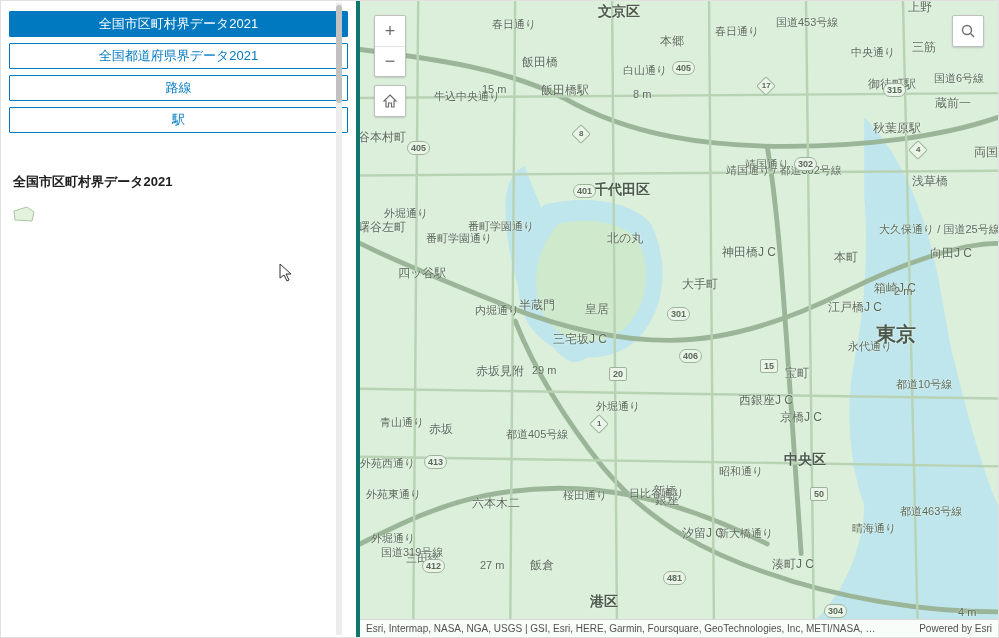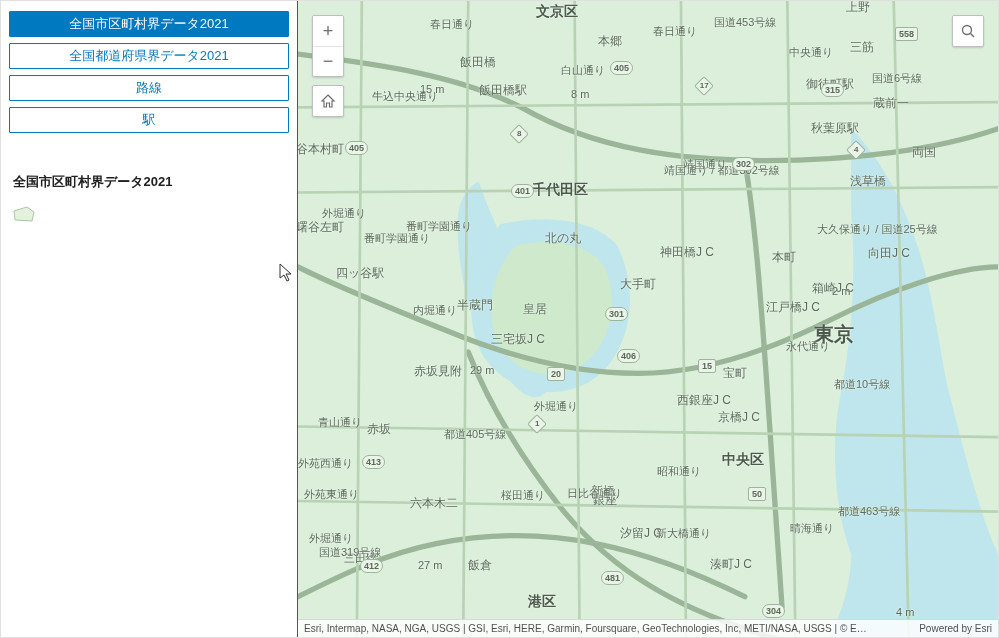--- a/index.html
+++ b/index.html
@@ -6,25 +6,25 @@
   html, body { width: 100%; height: 100%; font-family: "Hiragino Kaku Gothic ProN", "Meiryo", Arial, sans-serif; }
   .app {
     display: flex;
     width: 999px;
     height: 638px;
     border: 1px solid #e0e0e0;
     position: relative;
     background: #ffffff;
   }
   .sidebar {
-    width: 297px;
+    width: 359px;
     height: 100%;
     overflow: auto;
     padding: 10px 8px 22px 8px;
-    border-right: 1px solid #0f766e;
+    border-right: 4px solid #0f766e;
   }
   .scroll-track {
     width: 6px;
     background: #ededed;
     position: absolute;
     left: 335px;
     top: 2px;
     bottom: 2px;
   }
   .scroll-thumb {
@@ -282,21 +282,21 @@
         <div class="mlab md" style="left: 412px; top: 555px;">湊町J C</div>
         <div class="mlab md" style="left: 116px; top: 362px;">赤坂見附</div>
         <div class="mlab md" style="left: 69px; top: 420px;">赤坂</div>
         <div class="mlab md" style="left: 112px; top: 494px;">六本木二</div>
         <div class="mlab md" style="left: 170px; top: 556px;">飯倉</div>
         <div class="mlab md" style="left: 513px; top: 119px;">秋葉原駅</div>
         <div class="mlab md" style="left: 508px; top: 75px;">御徒町駅</div>
         <div class="mlab md" style="left: 162px; top: 53px;">飯田橋</div>
         <div class="mlab md" style="left: 181px; top: 81px;">飯田橋駅</div>
         <div class="mlab md" style="left: 38px; top: 264px;">四ッ谷駅</div>
-        <div class="mlab md" style="left: -2px; top: 128px; margin-top: 12px;">谷本村町</div>
+        <div class="mlab md" style="left: -2px; top: 128px;">谷本村町</div>
         <div class="mlab md" style="left: -2px; top: 218px;">曙谷左町</div>
         <div class="mlab md" style="left: 548px; top: -2px; text-align: right;">上野</div>
         <div class="mlab " style="left: 355px; top: 23px;">春日通り</div>
         <div class="mlab " style="left: 488px; top: 338px;">永代通り</div>
         <div class="mlab " style="left: 236px; top: 398px;">外堀通り</div>
         <div class="mlab " style="left: 11px; top: 530px;">外堀通り</div>
         <div class="mlab " style="left: 24px; top: 205px;">外堀通り</div>
         <div class="mlab " style="left: 358px; top: 525px;">新大橋通り</div>
         <div class="mlab " style="left: 492px; top: 520px;">晴海通り</div>
         <div class="mlab " style="left: 263px; top: 62px;">白山通り</div>

